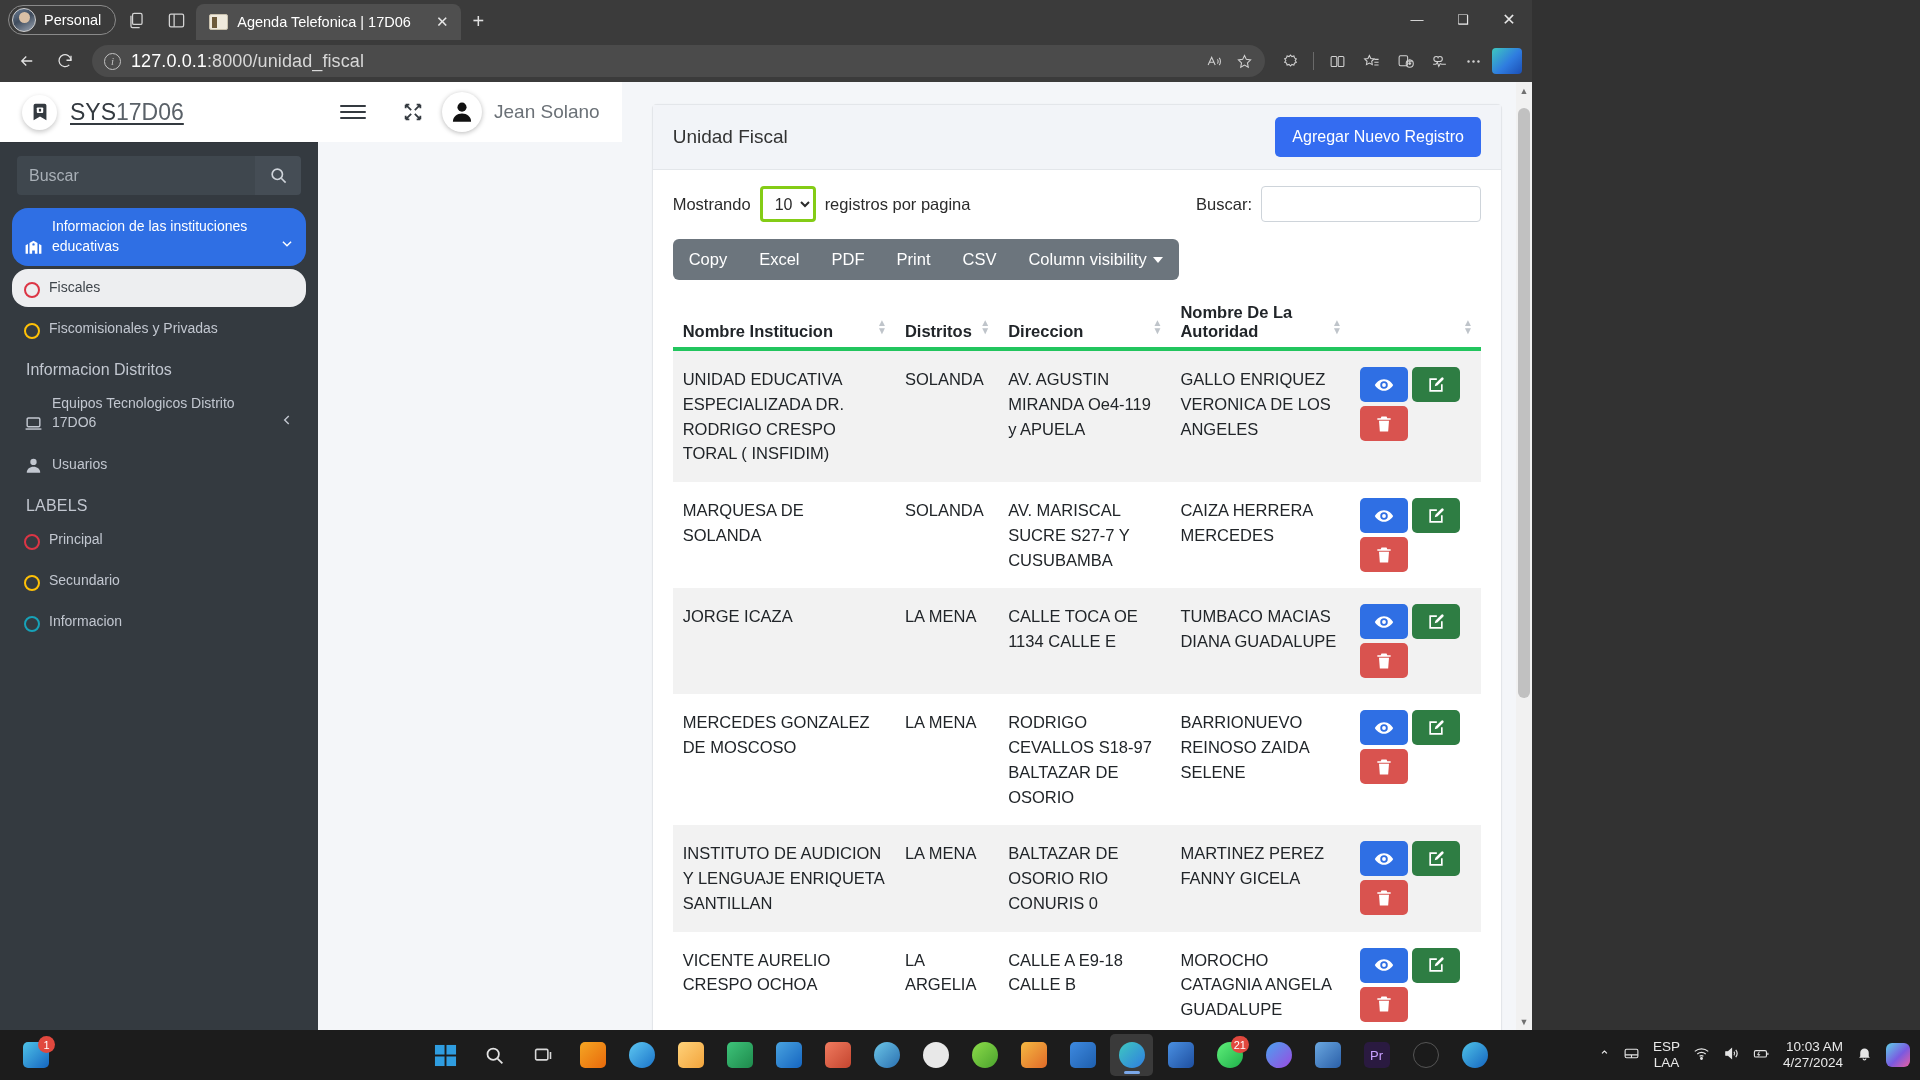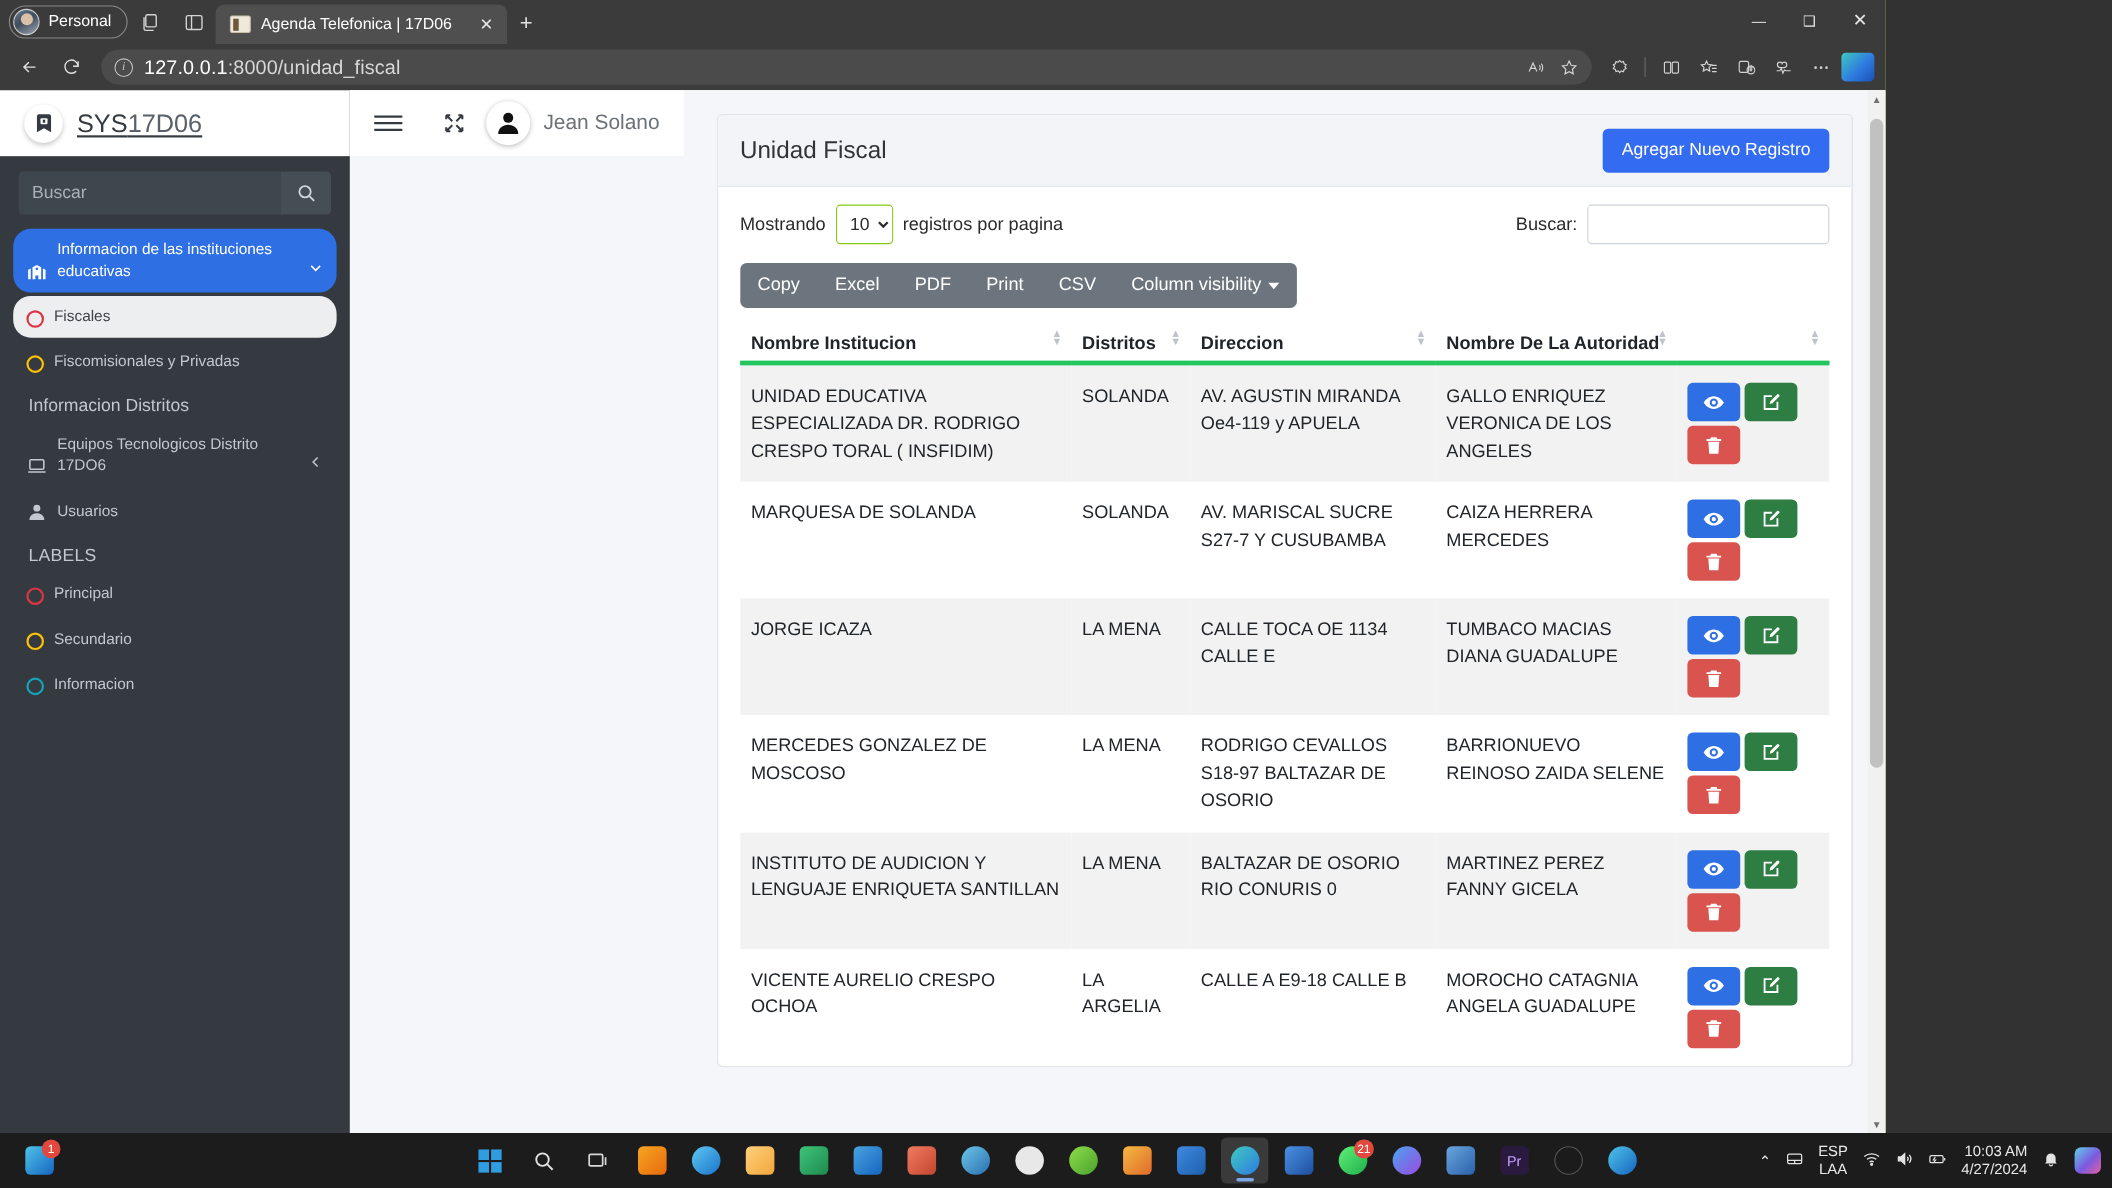--- a/index.html
+++ b/index.html
@@ -4,21 +4,21 @@
 <style>
   * { box-sizing: border-box; margin: 0; padding: 0; }
   html, body {
     width: 1920px; height: 1080px;
     overflow: hidden;
     font-family: "Liberation Sans", sans-serif;
     background: #323232;
   }
 
   
-  .browser { width: 1714px; height: 1030px; background: #bef264; display: flex; flex-direction: column; }
+  .browser { width: 1532px; height: 1030px; background: #22c55e; display: flex; flex-direction: column; }
 
   .tabstrip { height: 40px; display: flex; align-items: flex-end; padding-left: 8px; gap: 0; background: #3b3b3b; position: relative; }
   .profile-pill {
     display: flex; align-items: center; gap: 8px;
     height: 30px; margin-bottom: 5px; padding: 0 14px 0 3px;
     border: 1px solid #8a8a8a; border-radius: 16px; color: #fff; font-size: 14.5px;
   }
   .profile-avatar { width: 24px; height: 24px; border-radius: 50%;
     background: linear-gradient(150deg,#6b7d95 0%,#3e4b5c 45%,#9fa8b5 100%); border: 1px solid #cfcfcf;
     position: relative; overflow: hidden; }
@@ -108,28 +108,28 @@
   .expand-icon svg { width: 22px; height: 22px; }
   .user-chip { display: flex; align-items: center; gap: 12px; }
   .user-avatar { width: 40px; height: 40px; border-radius: 50%; background: #fff; box-shadow: 0 1px 5px rgba(0,0,0,.28);
     display: flex; align-items: center; justify-content: center; }
   .user-avatar svg { width: 26px; height: 26px; }
   .user-name { font-size: 19px; color: #6b7177; }
 
   .content { flex: 1; padding: 22px 30px 0 30px; overflow: hidden; }
   .card { background: #fff; border: 1px solid #e3e6ea; border-radius: 5px; box-shadow: 0 0 1px rgba(0,0,0,.08); }
   .card-header { background: #f2f4f8; border-bottom: 1px solid #e3e6ea; padding: 12px 20px; display: flex; align-items: center; min-height: 62px; }
-  .card-title { font-size: 22px; color: #333; }
+  .card-title { font-size: 19px; color: #333; }
   .btn-primary { margin-left: auto; background: #346cf1; color: #fff; border: 0; border-radius: 5px;
     padding: 11px 17px; font-size: 16px; font-family: "Liberation Sans", sans-serif; }
   .card-body { padding: 16px 20px 0 20px; }
 
   .table-controls { display: flex; align-items: center; }
   .len-label { font-size: 16.5px; color: #2b2b2b; display: flex; align-items: center; gap: 9px; }
-  .len-select { height: 36px; border: 1px solid #84cc16; border-radius: 4px; background: #fff;
+  .len-select { height: 36px; border: 3px solid #84cc16; border-radius: 4px; background: #fff;
     font-size: 16px; padding: 0 4px 0 8px; font-family: "Liberation Sans", sans-serif; color: #2b2b2b; }
   .filter-box { margin-left: auto; display: flex; align-items: center; gap: 9px; font-size: 16.5px; color: #2b2b2b; }
   .filter-input { width: 220px; height: 36px; border: 1px solid #ced4da; border-radius: 4px; outline: none;
     padding: 0 9px; font-family: "Liberation Sans", sans-serif; font-size: 15px; }
 
   .dt-buttons { margin-top: 17px; display: inline-flex; background: #6c757d; border-radius: 6px; overflow: hidden; }
   .dt-btn { background: transparent; border: 0; color: #fff; font-size: 16.5px; padding: 11px 16px;
     font-family: "Liberation Sans", sans-serif; display: flex; align-items: center; gap: 6px; }
   .caret { width: 0; height: 0; border-left: 5px solid transparent; border-right: 5px solid transparent; border-top: 6px solid #fff; }
 

